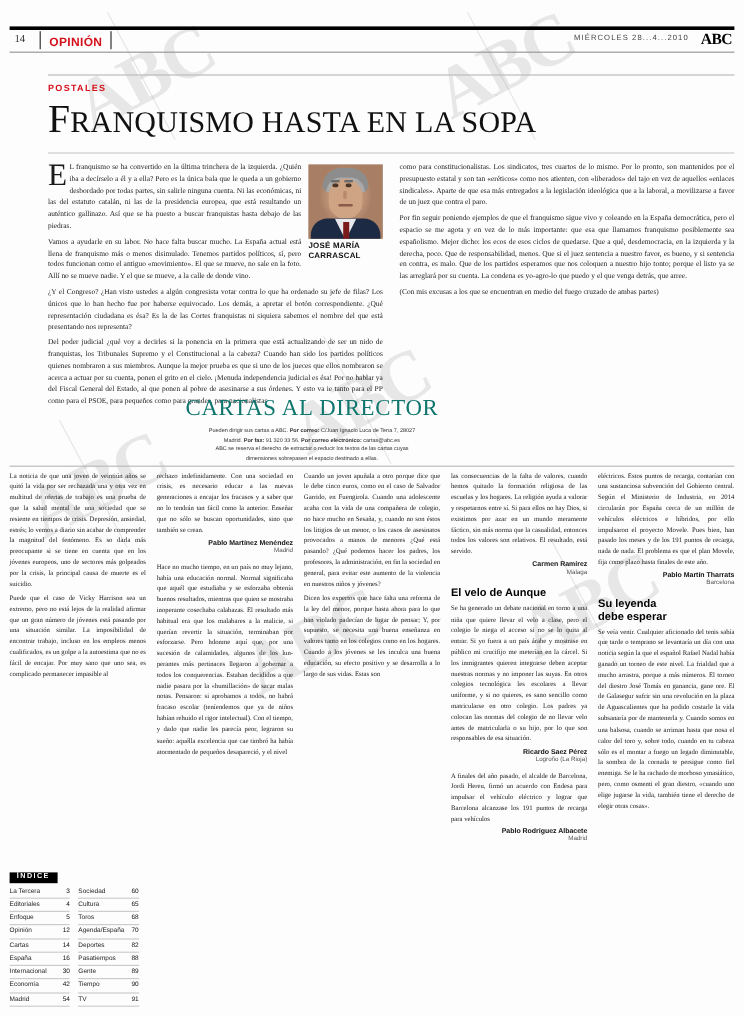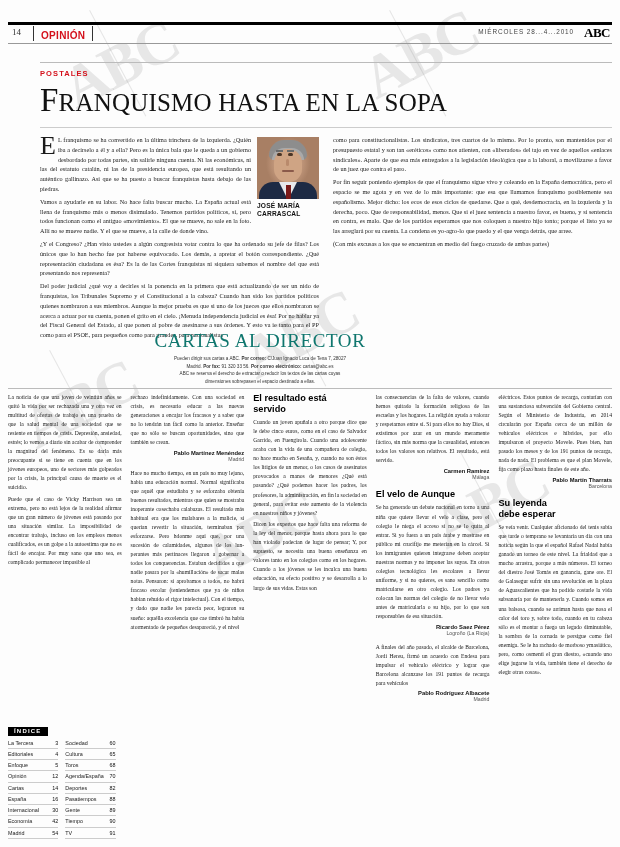--- a/index.html
+++ b/index.html
@@ -396,21 +396,20 @@
       <div class="sig">
         <div class="sig-name">Pablo Martínez Menéndez</div>
         <div class="sig-place">Madrid</div>
       </div>
       <div class="l-txt">
         <p>Hace no mucho tiempo, en un país no muy lejano, había una educación normal. Normal significaba que aquél que estudiaba y se esforzaba obtenía buenos resultados, mientras que quien se mostraba inoperante cosechaba calabazas. El resultado más habitual era que los malabares a la malicie, si querían revertir la situación, terminaban por esforzarse. Pero hdonme aquí que, por una sucesión de calamidades, algunos de los lun-perantes más pertinaces llegaron a gobernar a todos los conquerencias. Estaban decididos a que nadie pasara por la «humillación» de sacar malas notas. Pensaron: si aprobamos a todos, no habrá fracaso escolar (teníendemos que ya de niños habían rehuido el rigor intelectual). Con el tiempo, y dado que nadie les parecía peor, legraron su sueño: aquélla excelencia que cae timbró ha había atormentado de pequeños desapareció, y el nivel</p>
       </div>
     </div>
 
     <div class="lcol">
-      <h2 class="l-head">El resultado está<br>servido</h2>
       <div class="l-txt">
         <p>Cuando un joven apuñala a otro porque dice que le debe cinco euros, como en el caso de Salvador Garrido, en Fuengirola. Cuando una adolescente acaba con la vida de una compañera de colegio, no hace mucho en Sesaña, y, cuando no son éstos los litigios de un menor, o los casos de asesinatos provocados a manos de menores ¿Qué está pasando? ¿Qué podemos hacer los padres, los profesores, la administración, en fin la sociedad en general, para evitar este aumento de la violencia en nuestros niños y jóvenes?</p>
         <p>Dicen los expertos que hace falta una reforma de la ley del menor, porque hasta ahora para lo que han violado padecían de lugar de pensar; Y, por supuesto, se necesita una buena enseñanza en valores tanto en los colegios como en los hogares. Cuando a los jóvenes se les inculca una buena educación, su efecto positivo y se desarrolla a lo largo de sus vidas. Estas son</p>
       </div>
     </div>
 
     <div class="lcol">
       <div class="l-txt">
         <p>las consecuencias de la falta de valores, cuando hemos quitado la formación religiosa de las escuelas y los hogares. La religión ayuda a valorar y respetarnos entre sí. Si para ellos no hay Dios, si existimos por azar en un mundo meramente fáctico, sin más norma que la casualidad, entonces todos los valores son relativos. El resultado, está servido.</p>
       </div>

